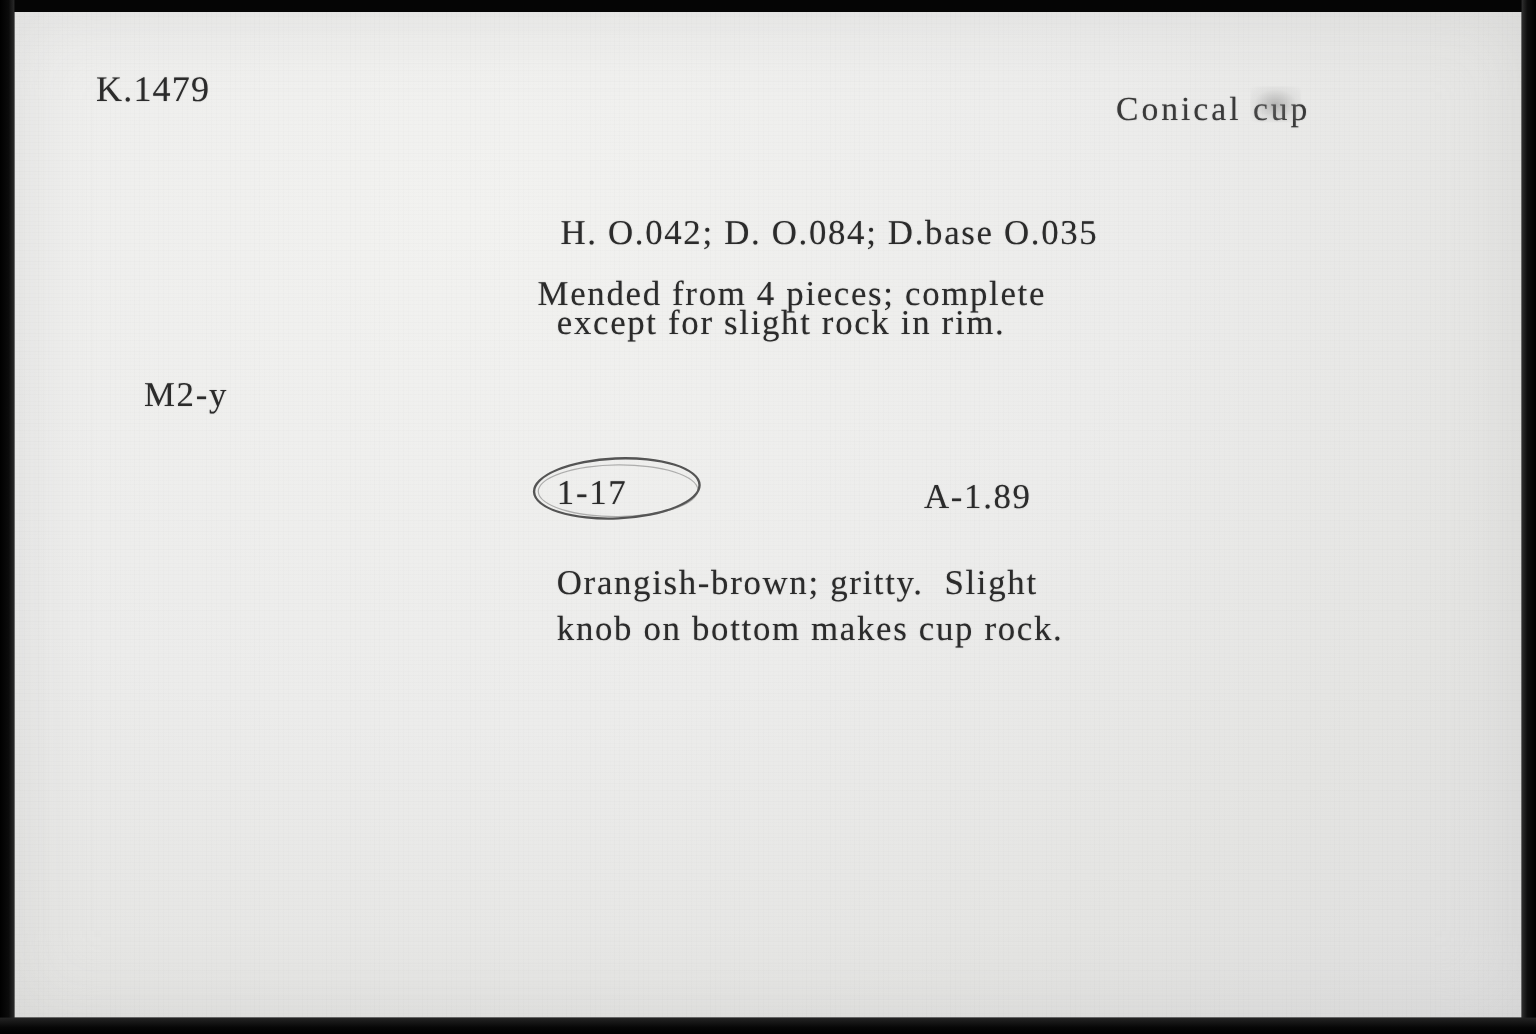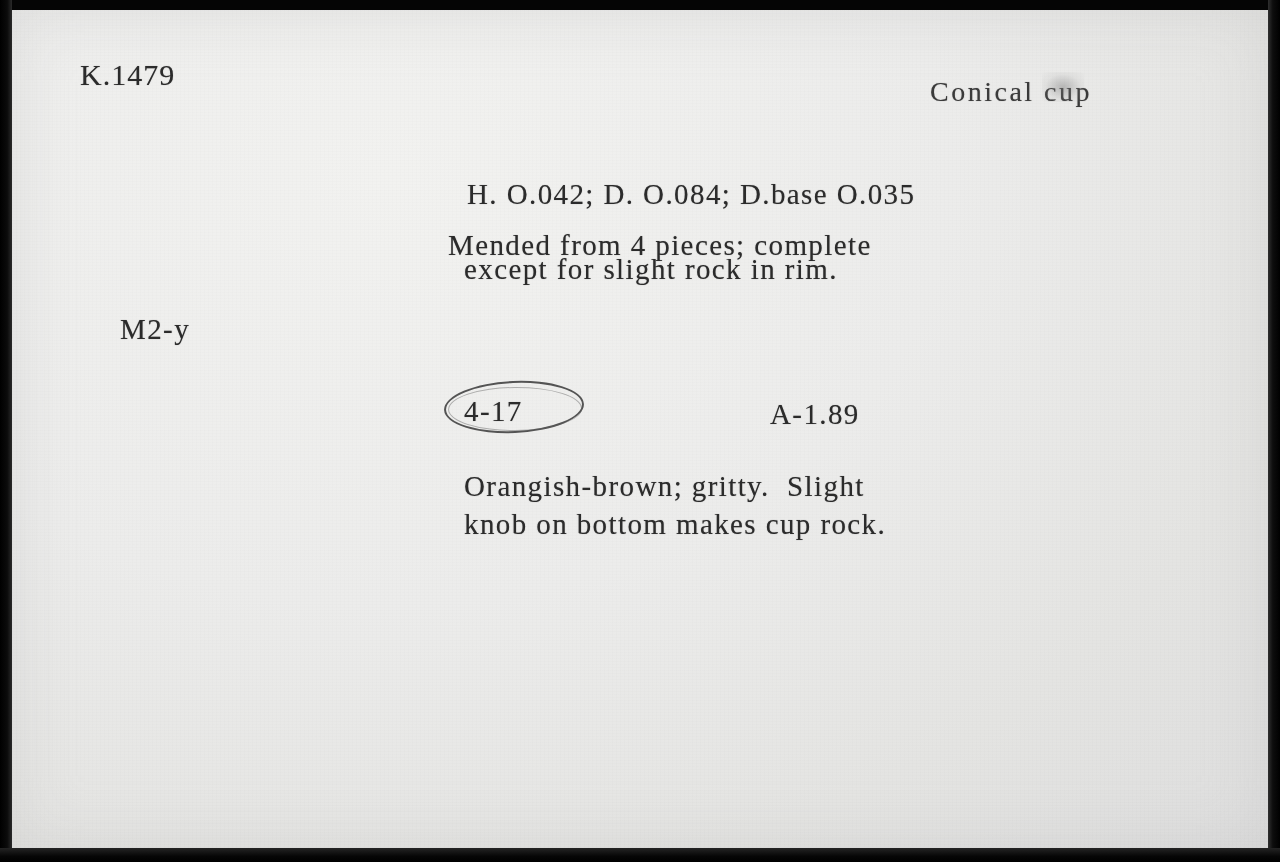--- a/index.html
+++ b/index.html
@@ -133,21 +133,21 @@
 
     <div class="txt" id="condition-1">Mended from 4 pieces; complete</div>
 
     <div class="txt" id="condition-2">except for slight rock in rim.</div>
 
     <div class="txt" id="trench-code">M2-y</div>
 
 
 
 
-    <div class="txt" id="date-circled">4-17</div>
+    <div class="txt" id="date-circled">1-17</div>
 
     <div id="circle-annotation"></div>
 
     <div class="txt" id="accession-ref">A-1.89</div>
 
     <div class="txt" id="fabric-2">knob on bottom makes cup rock.</div>
 
     <div class="txt" id="fabric-1">Orangish-brown; gritty.  Slight</div>
   </div>
 

